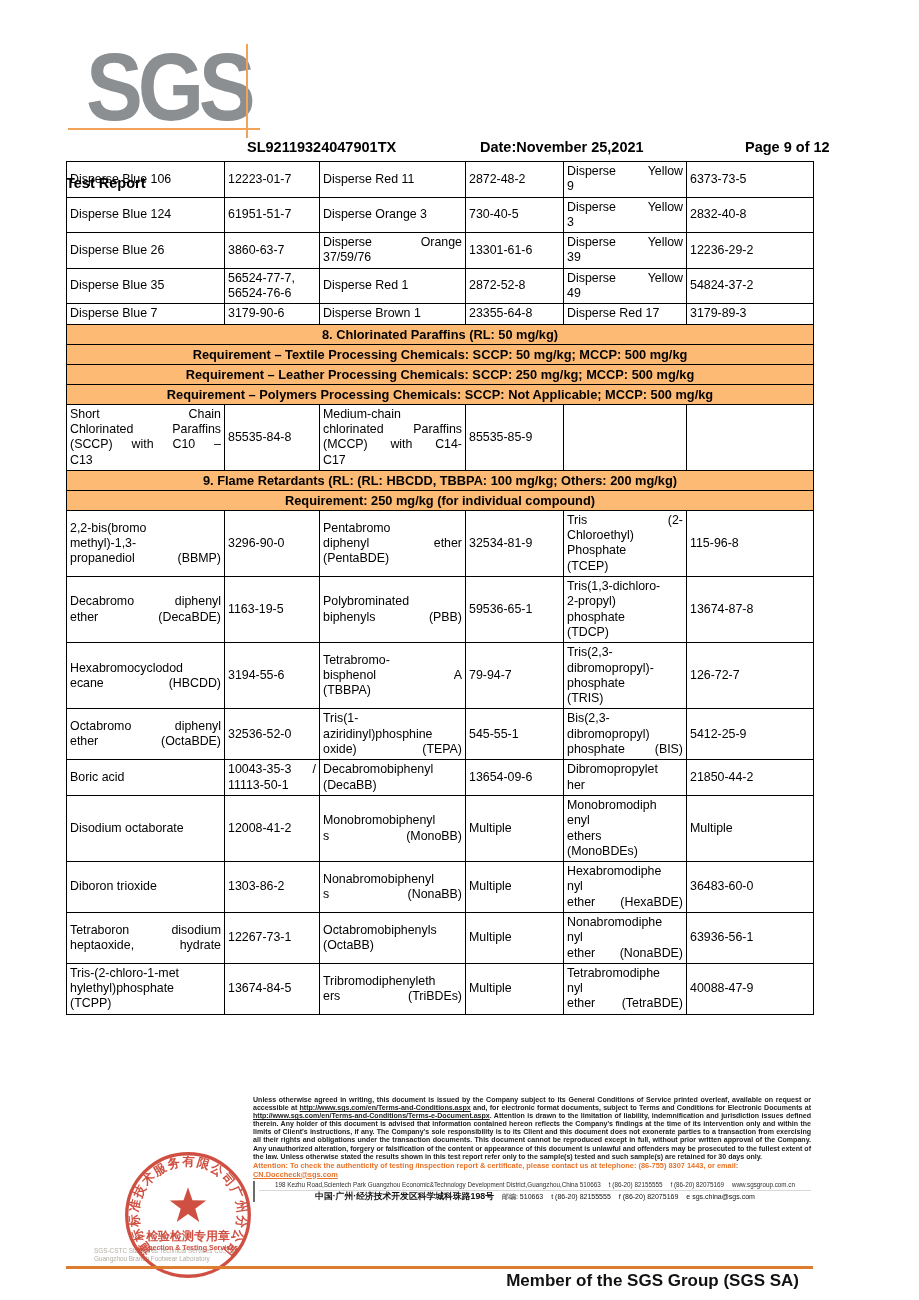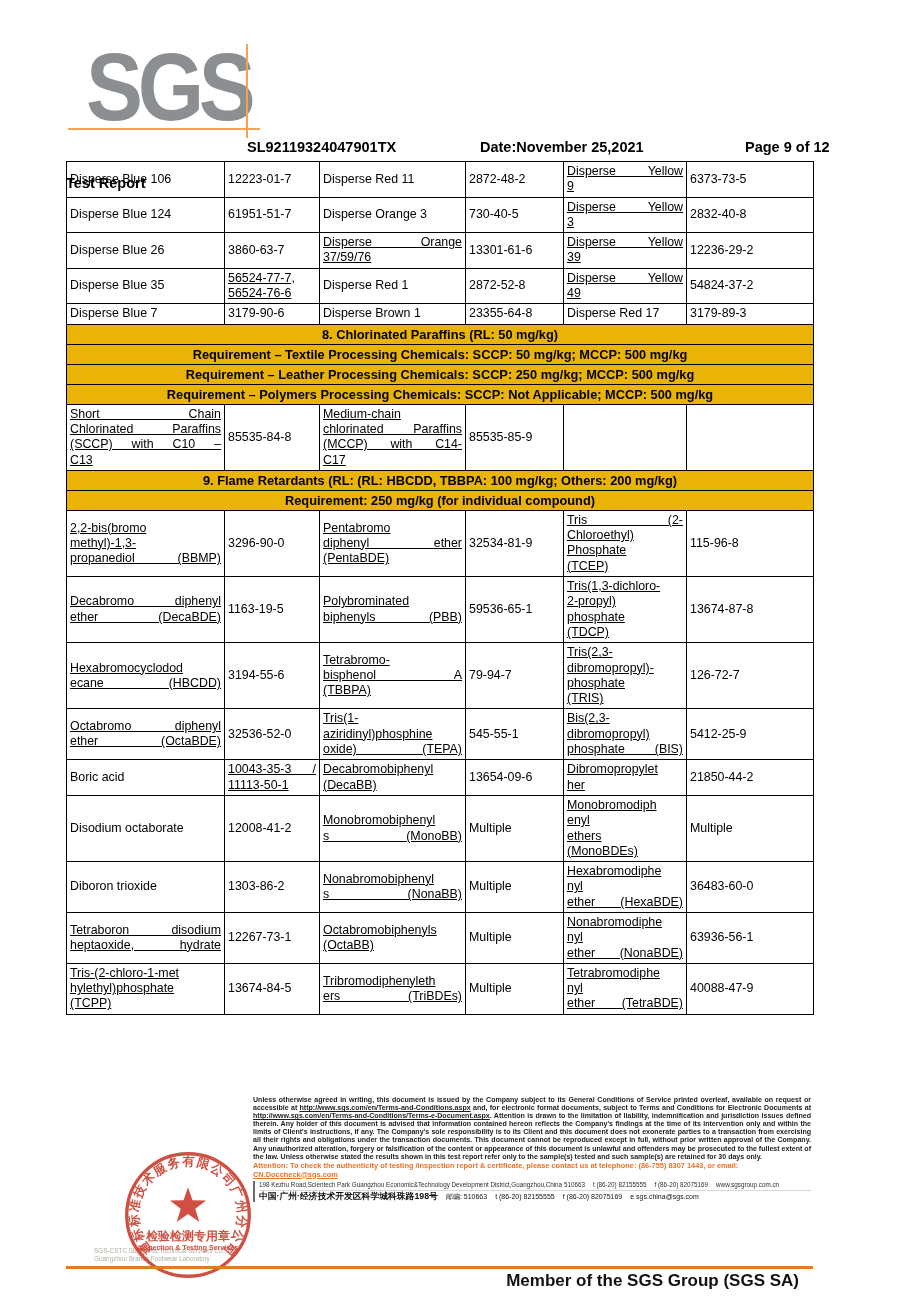--- a/index.html
+++ b/index.html
@@ -17,34 +17,34 @@
   .doc-header span{position:absolute;white-space:nowrap;}
   .h-title{left:0;margin-top:36px;}
   .h-no{left:181px;}
   .h-date{left:414px;}
   .h-page{left:679px;}
 
   
   table.report-table{position:absolute;top:161px;left:66px;width:747px;border-collapse:collapse;
     table-layout:fixed;font-size:12.4px;line-height:15.3px;}
   table.report-table td{border:1.5px solid #000;padding:2px 3px;vertical-align:middle;overflow:hidden;word-wrap:break-word;}
-  td.ml{white-space:pre-line;text-align:justify;text-align-last:justify;text-decoration:underline;}
-  tr.section-row td{background:#eab308;font-weight:bold;text-align:center;font-size:12.8px;padding:2px 7px;line-height:15px;}
+  td.ml{white-space:pre-line;text-align:justify;text-align-last:justify;}
+  tr.section-row td{background:#fdba74;font-weight:bold;text-align:center;font-size:12.8px;padding:2px 7px;line-height:15px;}
 
   
   .stamp{position:absolute;left:121px;top:1148px;opacity:.92;z-index:3;}
   .company-gray{position:absolute;left:94px;top:1247px;width:168px;font-size:6.4px;line-height:8px;
     color:#b3ada3;z-index:2;white-space:nowrap;}
   .legal-col{position:absolute;left:253px;top:1096px;width:558px;}
   .legal{font-size:7.05px;line-height:8.1px;text-align:justify;font-weight:bold;color:#1c1c1c;}
   .lnk{text-decoration:underline;}
   .attention{margin-top:1px;font-size:7.4px;line-height:8.8px;font-weight:bold;color:#e8732a;text-align:left;}
   .attention .email{color:#e8732a;}
   .contact{margin-top:2px;border-left:2px solid #6b6b6b;padding-left:4px;}
-  .c-row{display:flex;justify-content:flex-start;align-items:baseline;white-space:nowrap;}
+  .c-row{display:flex;justify-content:center;align-items:baseline;white-space:nowrap;}
   .r1{font-size:6.3px;color:#2e2e2e;line-height:8.5px;}
   .r1 .c-part{margin-left:8px;}
   .r2{font-size:7px;color:#111;line-height:11.5px;border-top:1px solid #d8d8d8;}
   .r2 .cn-addr{font-size:8.8px;font-weight:bold;}
   .r2 .c-part{margin-left:8px;}
   .orange-rule{position:absolute;left:66px;top:1266px;width:747px;height:2.5px;background:#dd7b2f;z-index:4;}
   .member{position:absolute;left:66px;top:1271px;width:747px;text-align:right;padding-right:14px;
     box-sizing:border-box;font-size:17px;font-weight:bold;color:#111;}
 </style>
 </head>

